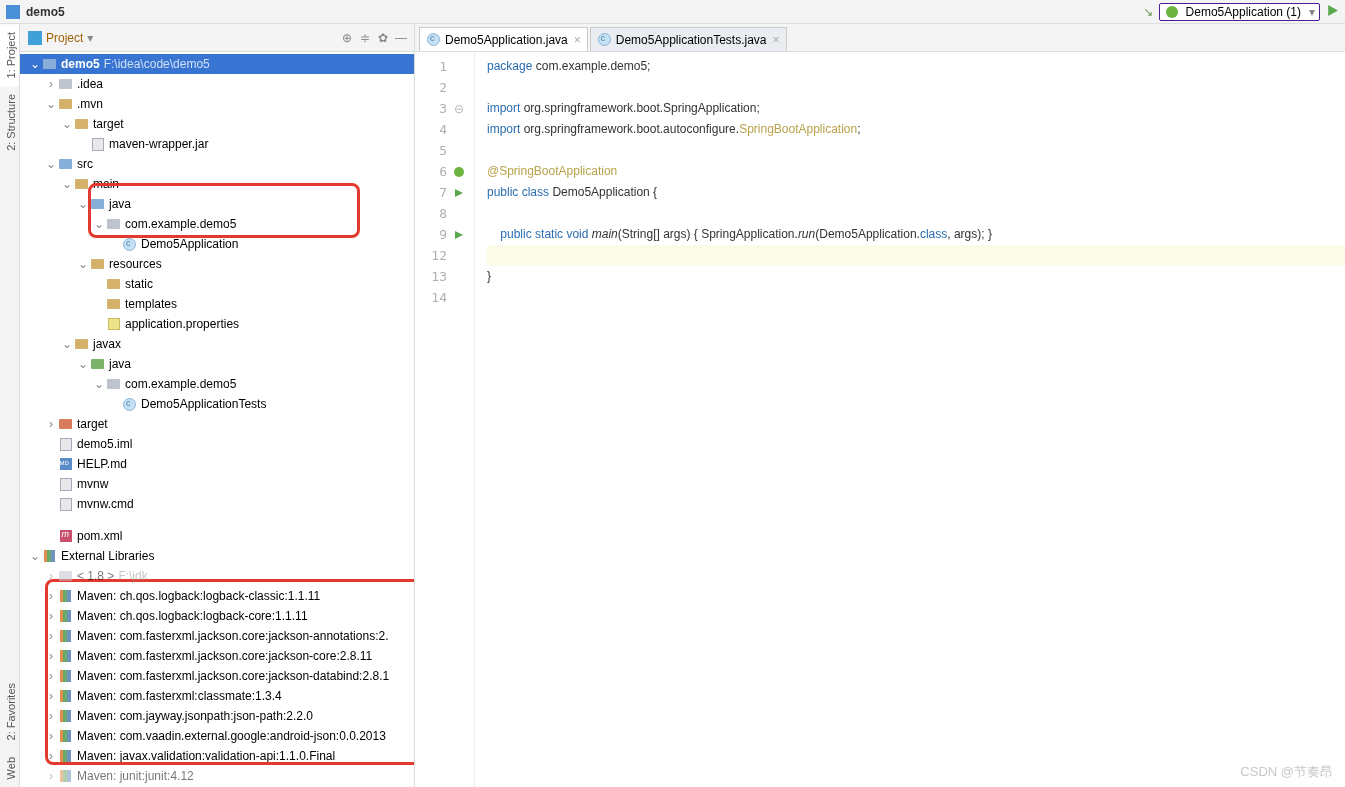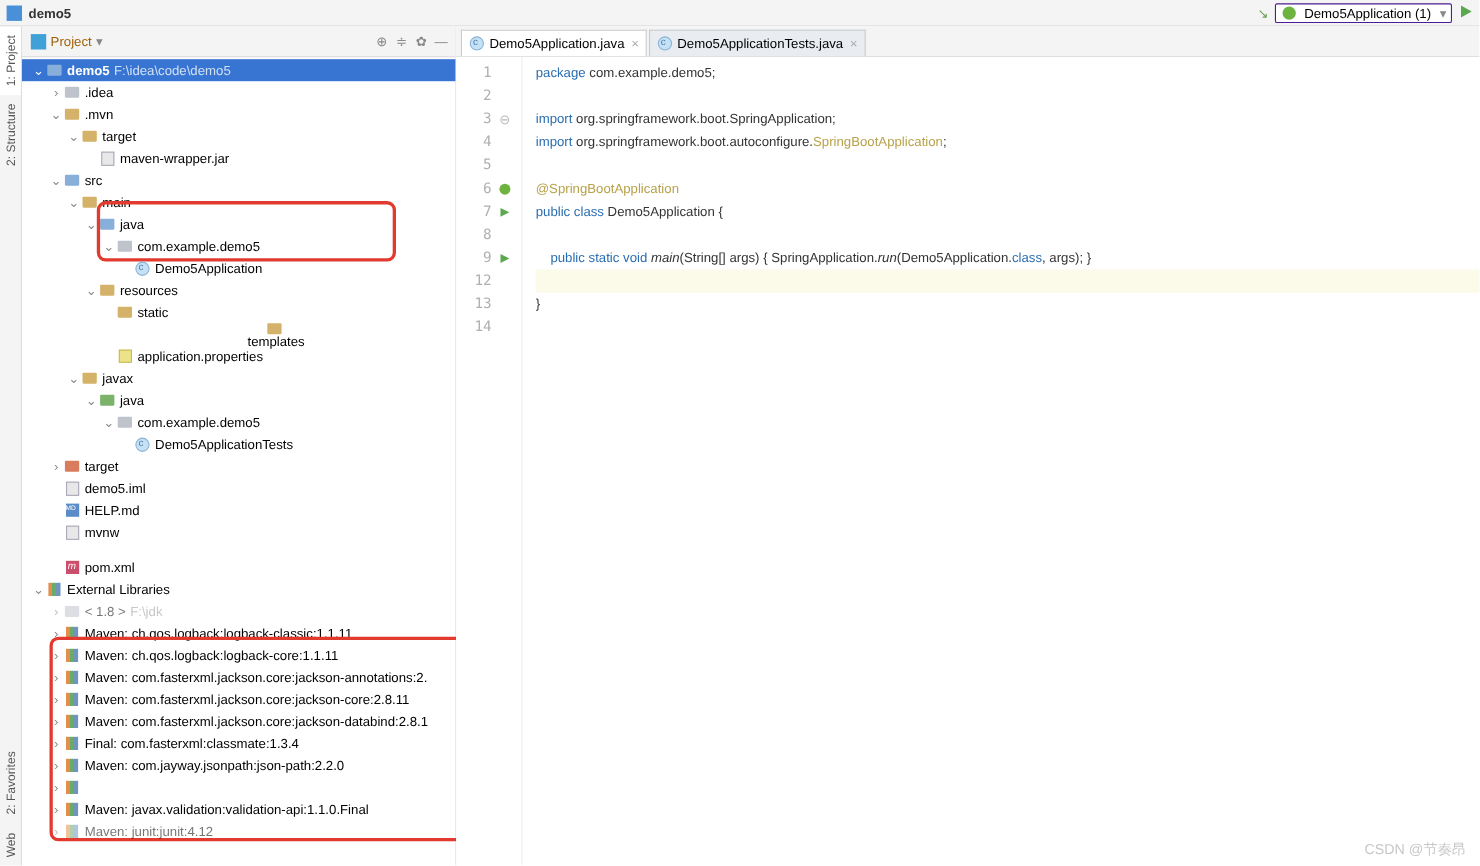--- a/index.html
+++ b/index.html
@@ -187,21 +187,21 @@
           </span>
           <span>resources</span>
         </div>
         <div class="tree-row" style="padding-left: 72px;">
           <span class="tw"></span>
           <span class="ico">
             <span class="ico-folder"></span>
           </span>
           <span>static</span>
         </div>
-        <div class="tree-row" style="padding-left: 72px; flex-direction: column;">
+        <div class="tree-row" style="padding-left: 72px;">
           <span class="tw"></span>
           <span class="ico">
             <span class="ico-folder"></span>
           </span>
           <span>templates</span>
         </div>
         <div class="tree-row" style="padding-left: 72px;">
           <span class="tw"></span>
           <span class="ico">
             <span class="ico-props"></span>
@@ -256,20 +256,27 @@
             <span class="ico-md"></span>
           </span>
           <span>HELP.md</span>
         </div>
         <div class="tree-row" style="padding-left: 24px;">
           <span class="tw"></span>
           <span class="ico">
             <span class="ico-file"></span>
           </span>
           <span>mvnw</span>
+        </div>
+        <div class="tree-row" style="padding-left: 24px;">
+          <span class="tw"></span>
+          <span class="ico">
+            <span class="ico-file"></span>
+          </span>
+          <span>mvnw.cmd</span>
         </div>
         <div class="tree-row" style="padding-left: 24px; margin-top: 12px;">
           <span class="tw"></span>
           <span class="ico">
             <span class="ico-maven"></span>
           </span>
           <span>pom.xml</span>
         </div>
         <div class="tree-row" style="padding-left: 8px;">
           <span class="tw">⌄</span>
@@ -319,34 +326,35 @@
           <span class="ico">
             <span class="ico-lib"></span>
           </span>
           <span>Maven: com.fasterxml.jackson.core:jackson-databind:2.8.1</span>
         </div>
         <div class="tree-row" style="padding-left: 24px;">
           <span class="tw">›</span>
           <span class="ico">
             <span class="ico-lib"></span>
           </span>
-          <span>Final: com.fasterxml:classmate:1.3.4</span>
+          <span>Maven: com.fasterxml:classmate:1.3.4</span>
         </div>
         <div class="tree-row" style="padding-left: 24px;">
           <span class="tw">›</span>
           <span class="ico">
             <span class="ico-lib"></span>
           </span>
           <span>Maven: com.jayway.jsonpath:json-path:2.2.0</span>
         </div>
         <div class="tree-row" style="padding-left: 24px;">
           <span class="tw">›</span>
           <span class="ico">
             <span class="ico-lib"></span>
           </span>
+          <span>Maven: com.vaadin.external.google:android-json:0.0.2013</span>
         </div>
         <div class="tree-row" style="padding-left: 24px;">
           <span class="tw">›</span>
           <span class="ico">
             <span class="ico-lib"></span>
           </span>
           <span>Maven: javax.validation:validation-api:1.1.0.Final</span>
         </div>
         <div class="tree-row" style="padding-left: 24px; opacity: 0.55;">
           <span class="tw">›</span>

